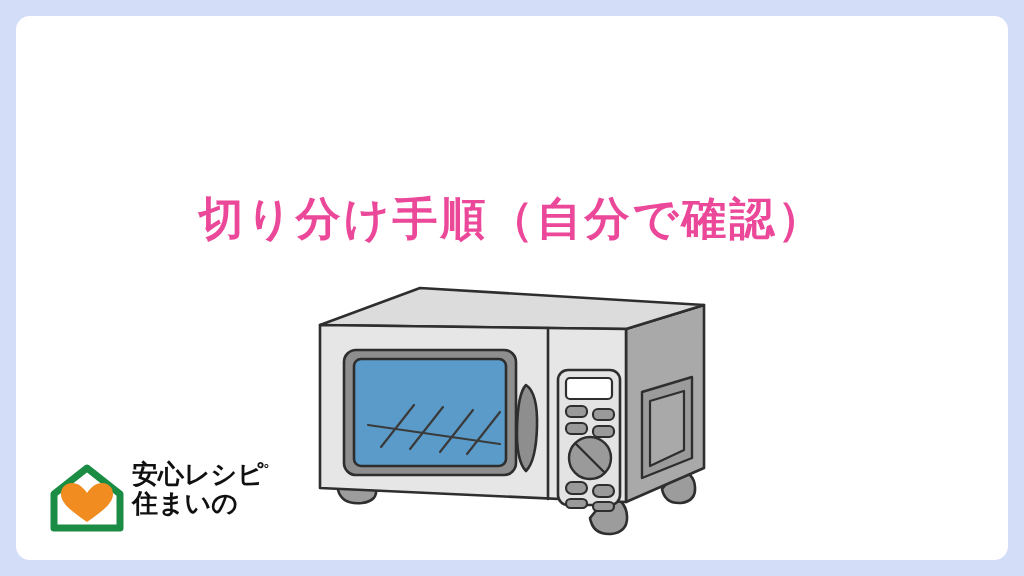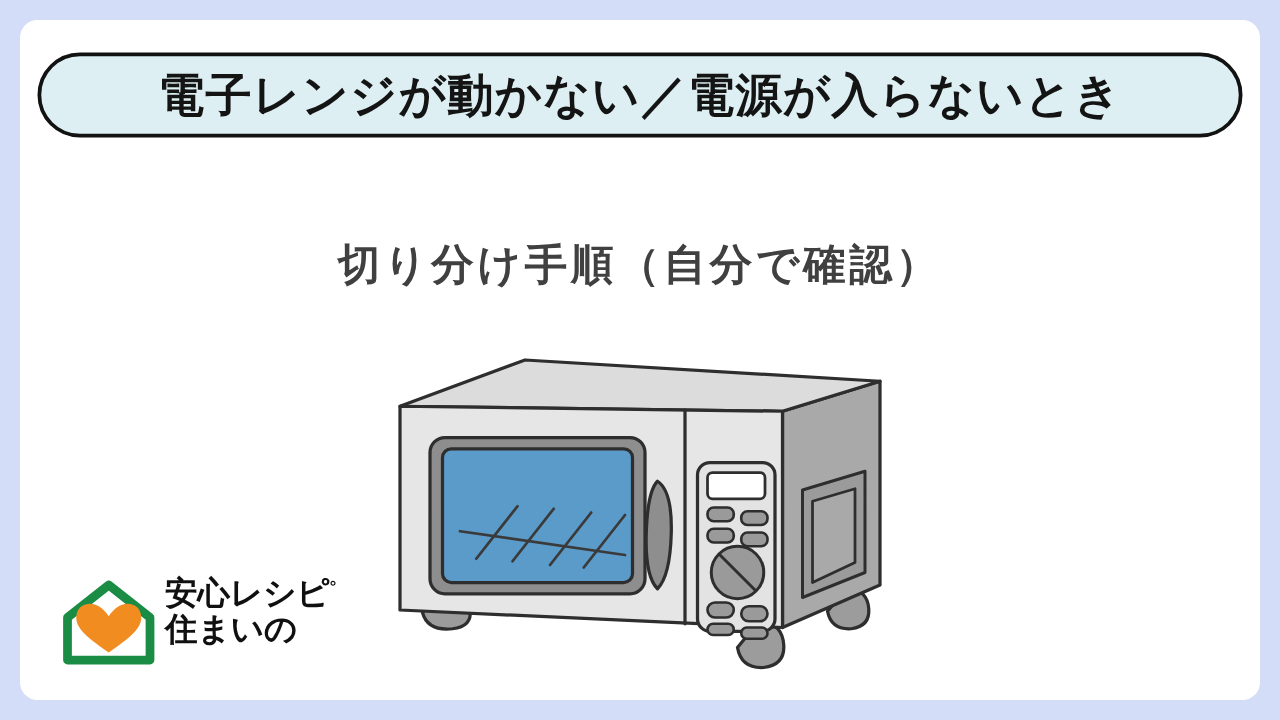--- a/index.html
+++ b/index.html
@@ -56,23 +56,23 @@
     white-space: nowrap;
   }
 
   
   #section-heading {
     position: absolute;
     left: 0;
     top: 178px;
     width: 992px;
     text-align: center;
-    font-size: 34px;
-    font-weight: bold;
-    color: #404040;
+    font-size: 45px;
+    font-weight: bold;
+    color: #ec4899;
     letter-spacing: 3px;
     line-height: 1.1;
     white-space: nowrap;
   }
 
   
   #illustration {
     position: absolute;
     left: 296px;
     top: 266px;
@@ -127,23 +127,20 @@
     letter-spacing: -0.2px;
     white-space: nowrap;
   }
 </style>
 </head>
 <body>
 
 <div id="slide">
   <div id="card">
 
-    <div id="title-pill">
-      <span id="title-text">電子レンジが動かない／電源が入らないとき</span>
-    </div>
 
     <div id="section-heading">切り分け手順（自分で確認）</div>
 
     <div id="illustration">
       <svg viewBox="0 0 420 262" width="420" height="262" xmlns="http://www.w3.org/2000/svg">
         <g stroke="#2e2e2e" stroke-width="2.6" stroke-linejoin="round" stroke-linecap="round">
 
           <g>
             <path d="M366 188 q16 2 17 17 q1 14 -14 16 q-16 1 -19 -14 z" fill="#9c9c9c"></path>
           </g>

